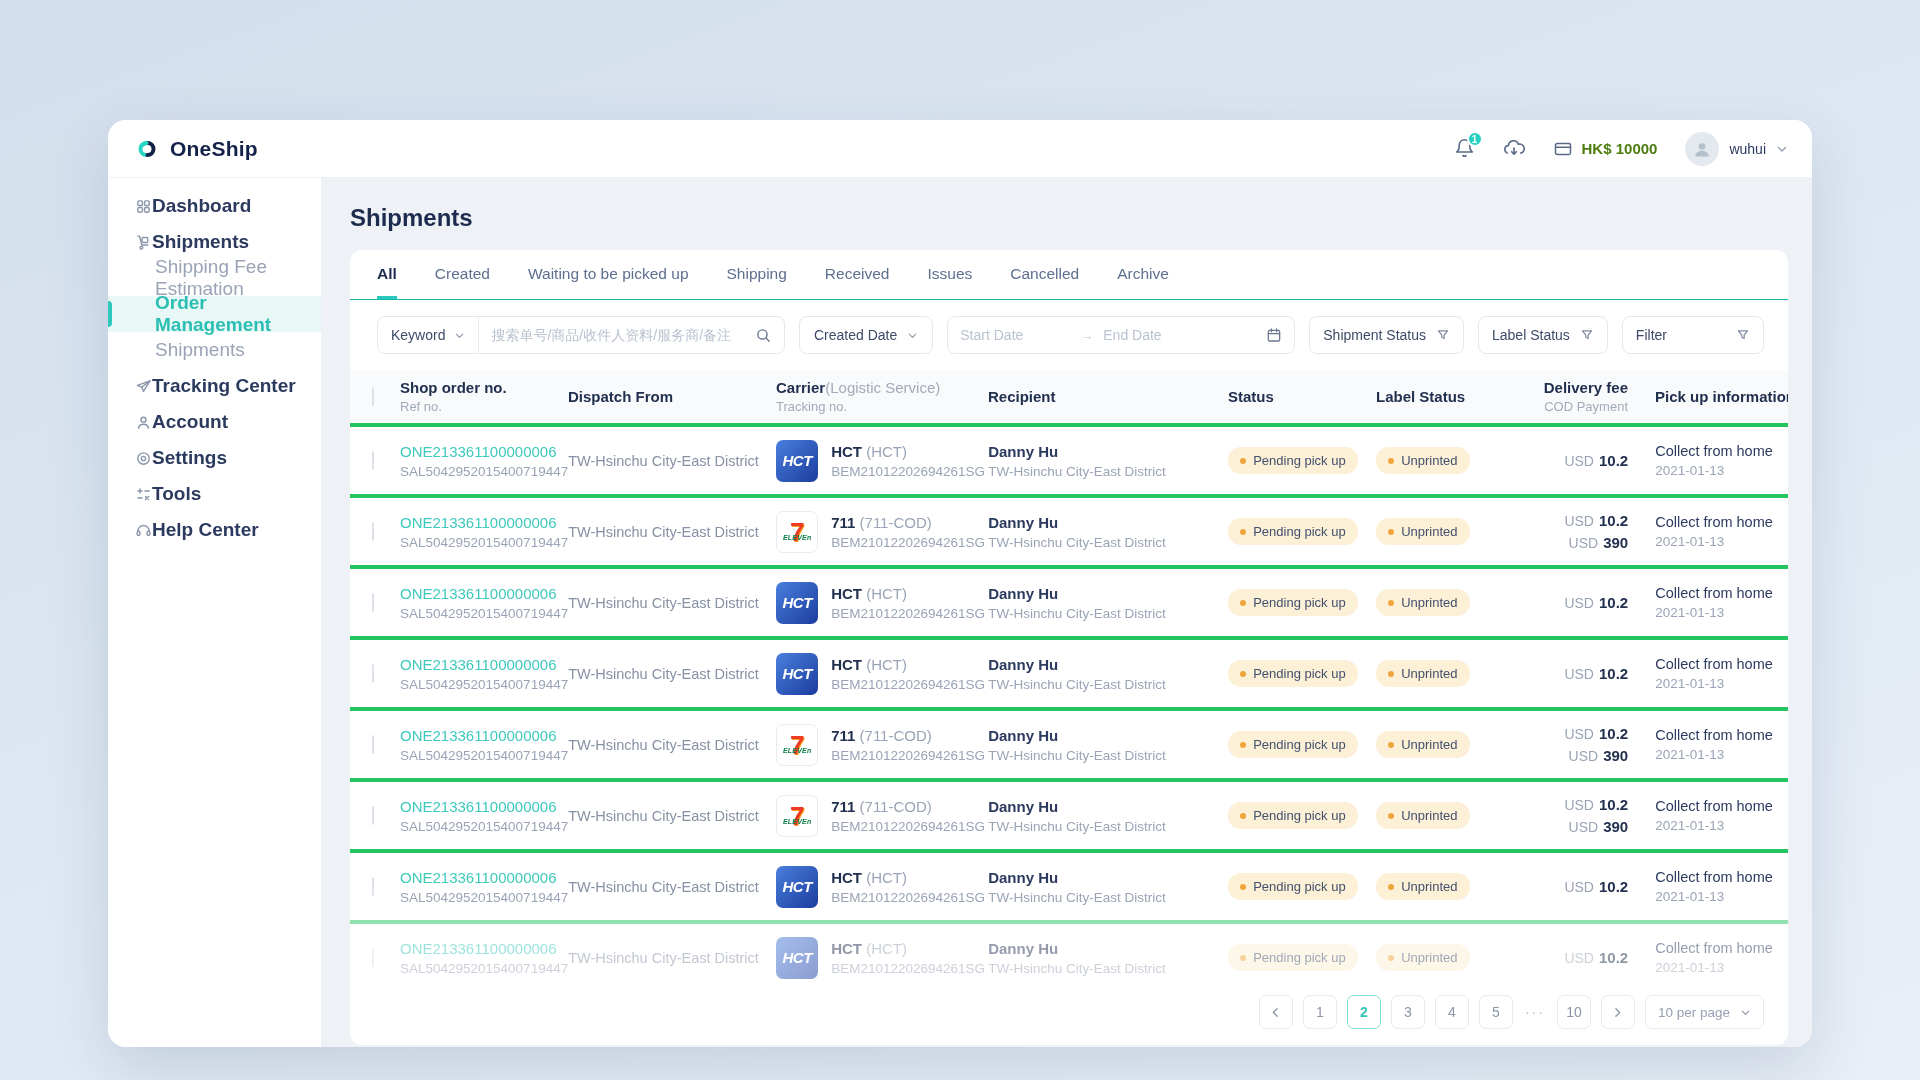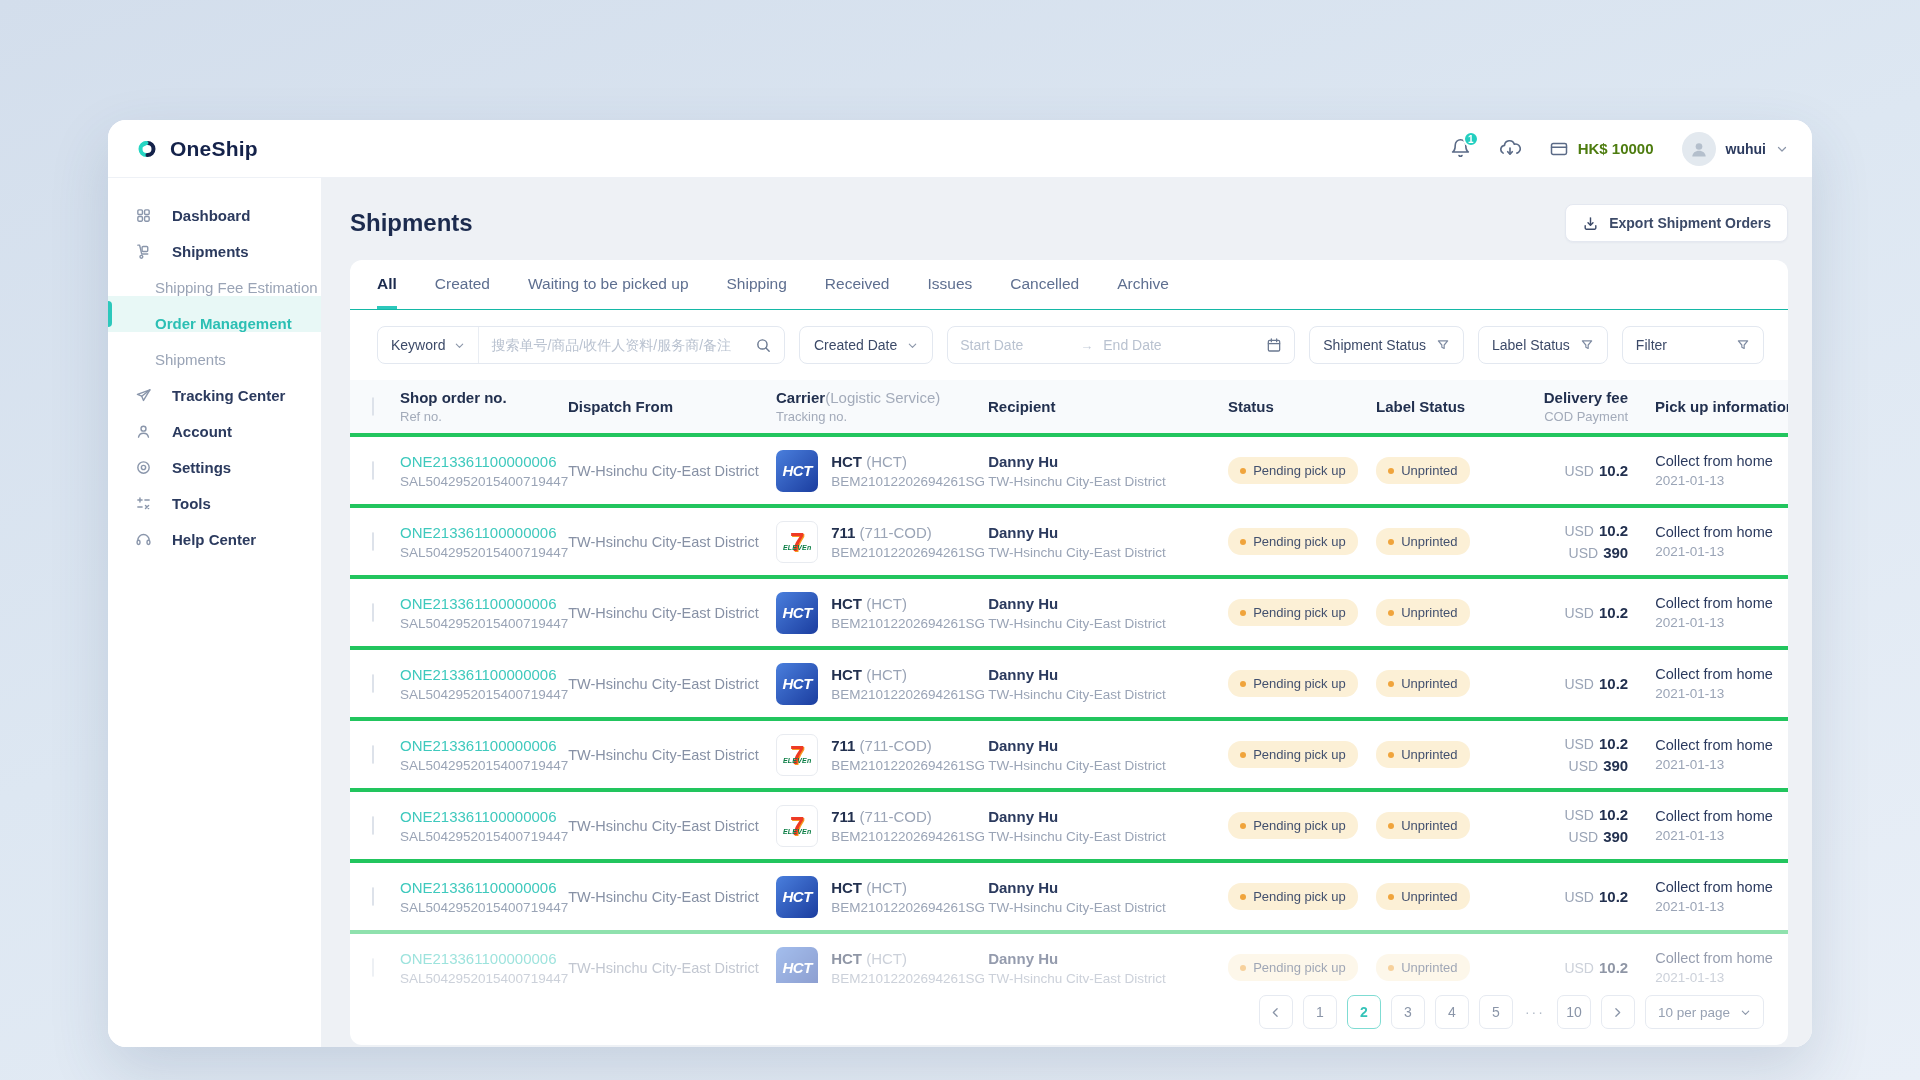--- a/index.html
+++ b/index.html
@@ -26,27 +26,27 @@
   .topbar-right { margin-left:auto; display:flex; align-items:center; gap:28px; }
   .icon-btn { position:relative; color:#5a6a86; cursor:pointer; }
   .bell-badge { position:absolute; top:-7px; right:-8px; min-width:16px; height:16px;
     background:#23cfc0; color:#fff; font-size:10px; font-weight:bold; border-radius:50%;
     display:flex; align-items:center; justify-content:center; border:2px solid #fff; }
   .wallet { display:flex; align-items:center; gap:9px; color:#5a6a86; cursor:pointer; }
   .wallet-amount { font-size:15px; color:#4d7c0f; font-weight:600; }
   .user { display:flex; align-items:center; gap:10px; cursor:pointer; }
   .avatar { width:34px; height:34px; border-radius:50%; background:#e3e9ef;
     display:flex; align-items:center; justify-content:center; color:#b4bfcc; overflow:hidden; }
-  .user-name { font-size:14px; font-weight:700; color:#2b3a5e; }
+  .user-name { font-size:14px; font-weight:400; color:#2b3a5e; }
 
   
   .body-row { flex:1; display:flex; min-height:0; }
   .sidebar { width:213px; flex:0 0 213px; background:#fff; padding-top:10px; }
-  .side-item { height:36px; display:flex; align-items:flex-end; gap:20px;
-    padding-left:27px; font-size:15px; font-weight:600; color:#2b3a5e; cursor:pointer; position:relative; }
+  .side-item { height:36px; display:flex; align-items:center; gap:0;
+    padding-left:27px; font-size:19px; font-weight:600; color:#2b3a5e; cursor:pointer; position:relative; }
   .side-item .sicon { color:#8a96ab; }
   .side-item.sub { padding-left:47px; font-weight:400; color:#9aa4b6; }
   .side-item.active { background:#e8f8f6; color:#2bbfb4; font-weight:600; }
   .side-item.active::before { content:""; position:absolute; left:0; top:5px; bottom:5px;
     width:4px; background:#2cc8bc; border-radius:0 4px 4px 0; }
 
   .main { flex:1; background:#eef1f5; padding:20px 24px 2px 29px;
     display:flex; flex-direction:column; min-width:0; }
   .page-head { display:flex; align-items:center; justify-content:space-between; margin:6px 0 18px; }
   .page-title { font-size:24px; font-weight:bold; color:#1c2b4e; }
@@ -288,28 +288,20 @@
               <rect x="17" y="13" width="4" height="6" rx="2"></rect>
           </svg>
         </span>
         <span>Help Center</span>
       </div>
     </div>
 
     <div class="main">
       <div class="page-head">
         <div class="page-title">Shipments</div>
-        <button class="export-btn">
-          <svg width="17" height="17" viewBox="0 0 24 24" fill="none" stroke="#3c4a68" stroke-width="2" stroke-linecap="round" stroke-linejoin="round">
-            <path d="M12 4v10"></path>
-              <path d="M8.5 11 12 14.5 15.5 11"></path>
-              <path d="M4.5 15v3.5a1.5 1.5 0 0 0 1.5 1.5h12a1.5 1.5 0 0 0 1.5-1.5V15"></path>
-          </svg>
-          <span>Export Shipment Orders</span>
-        </button>
       </div>
 
       <div class="panel">
 
         <div class="tabs">
           <div class="tab active">All</div>
           <div class="tab">Created</div>
           <div class="tab">Waiting to be picked up</div>
           <div class="tab">Shipping</div>
           <div class="tab">Received</div>

